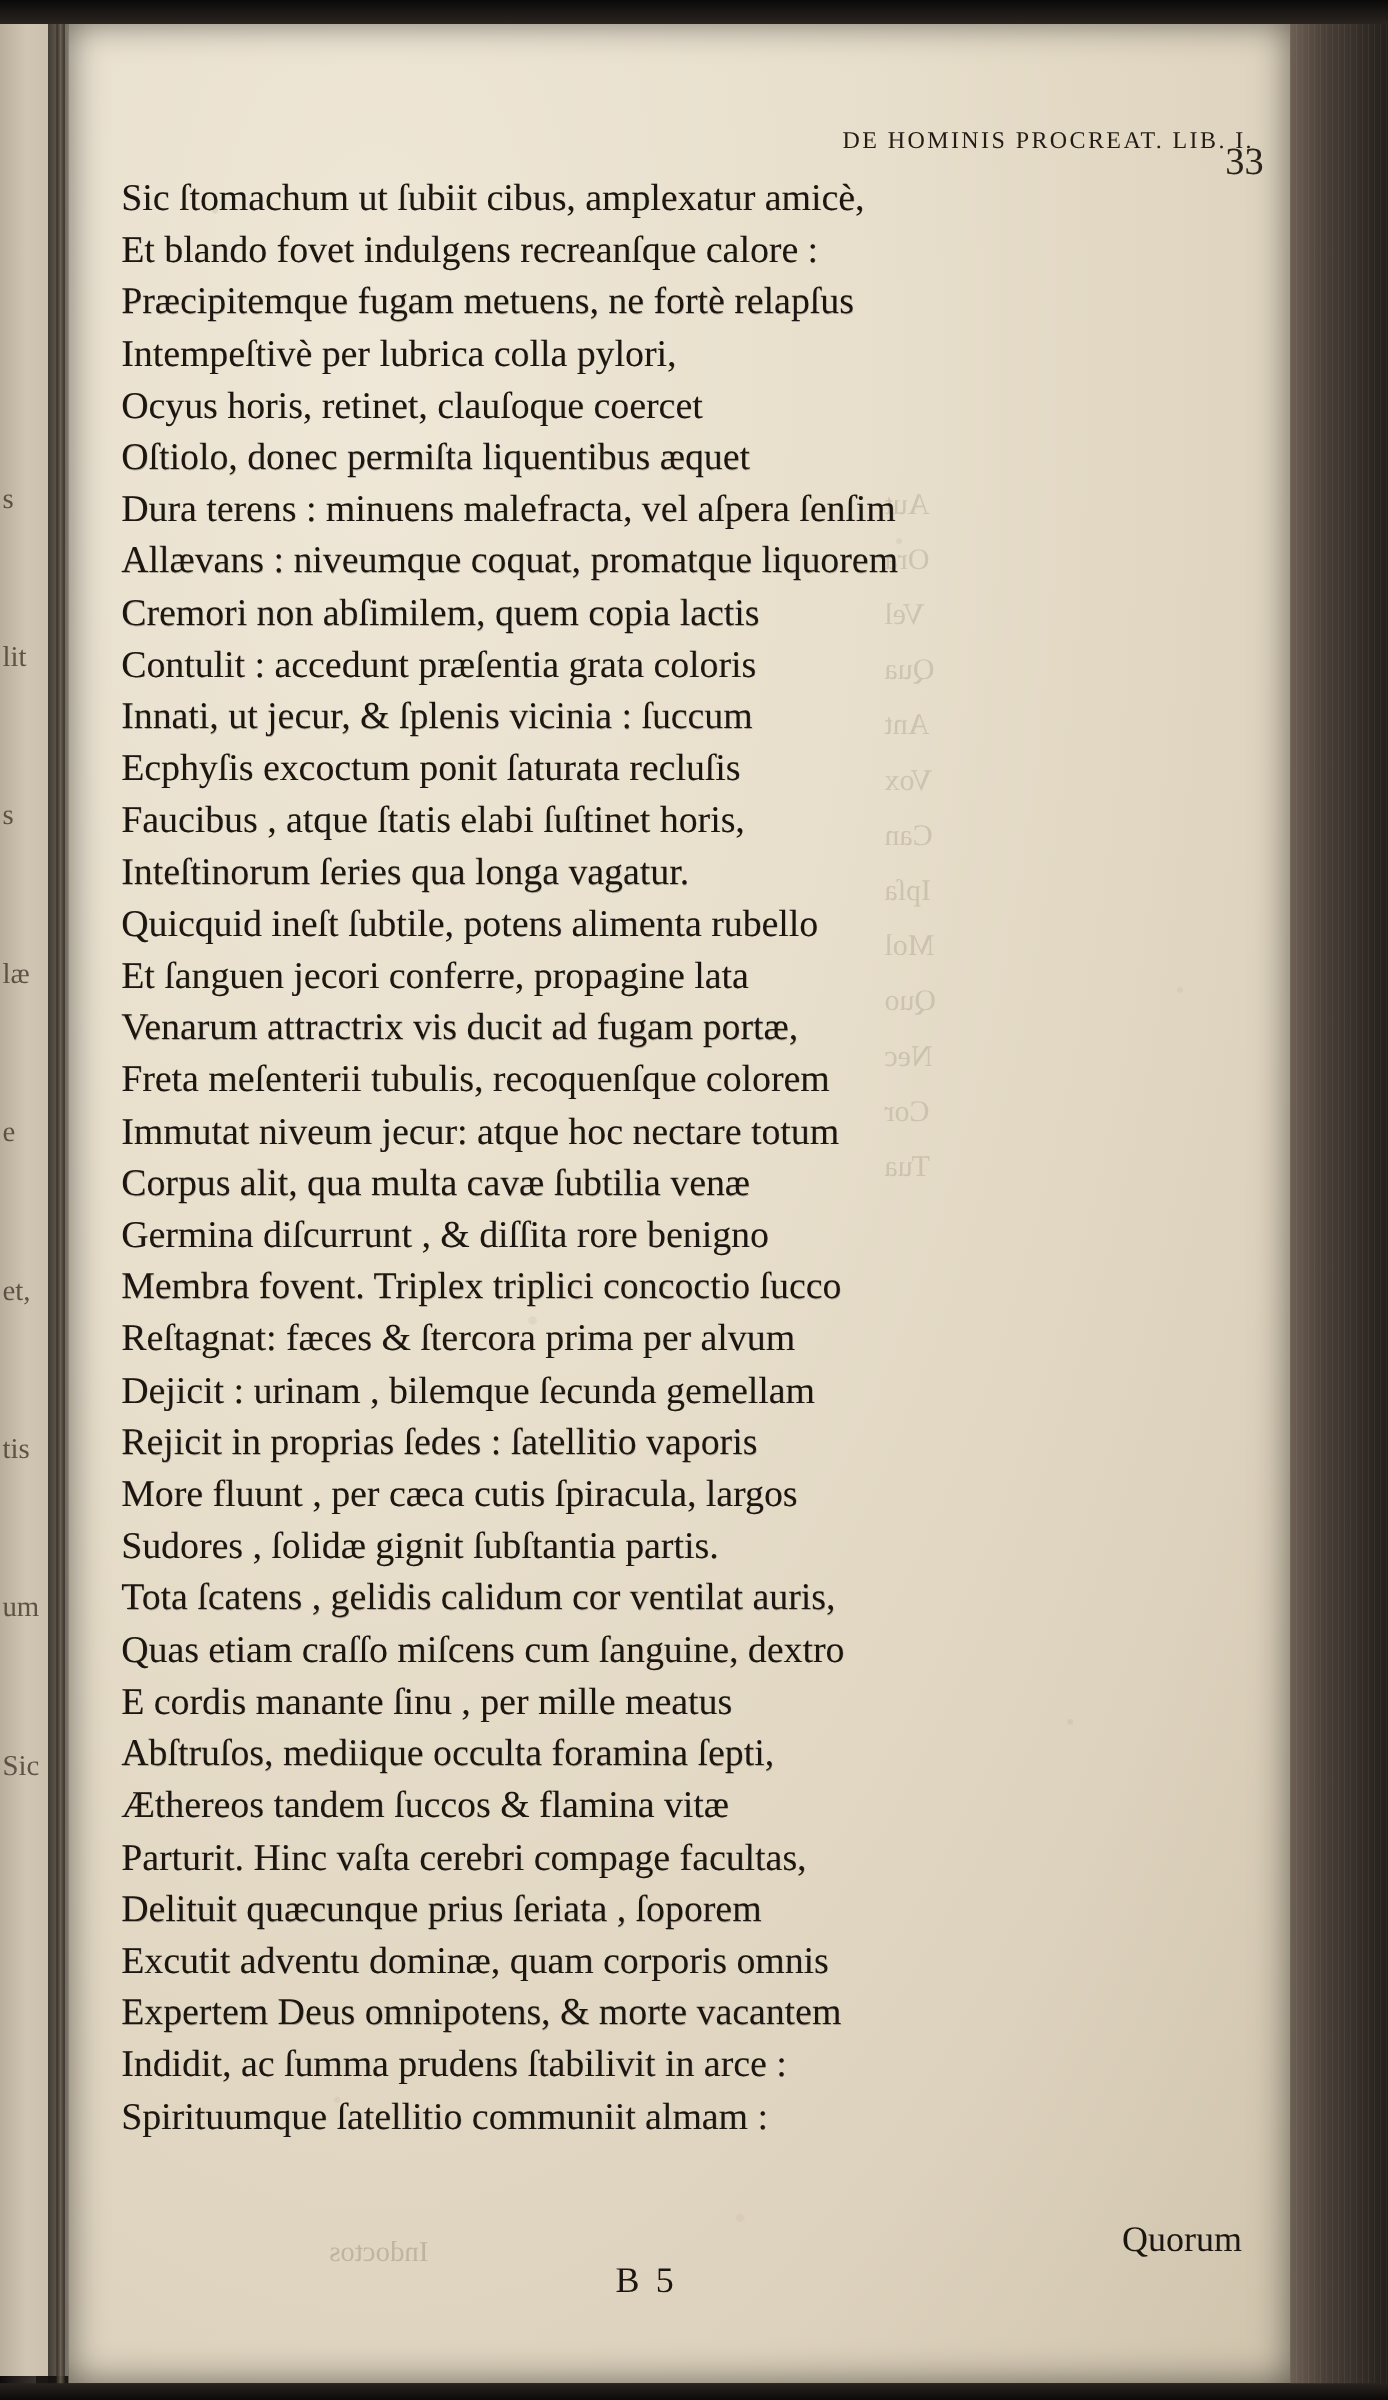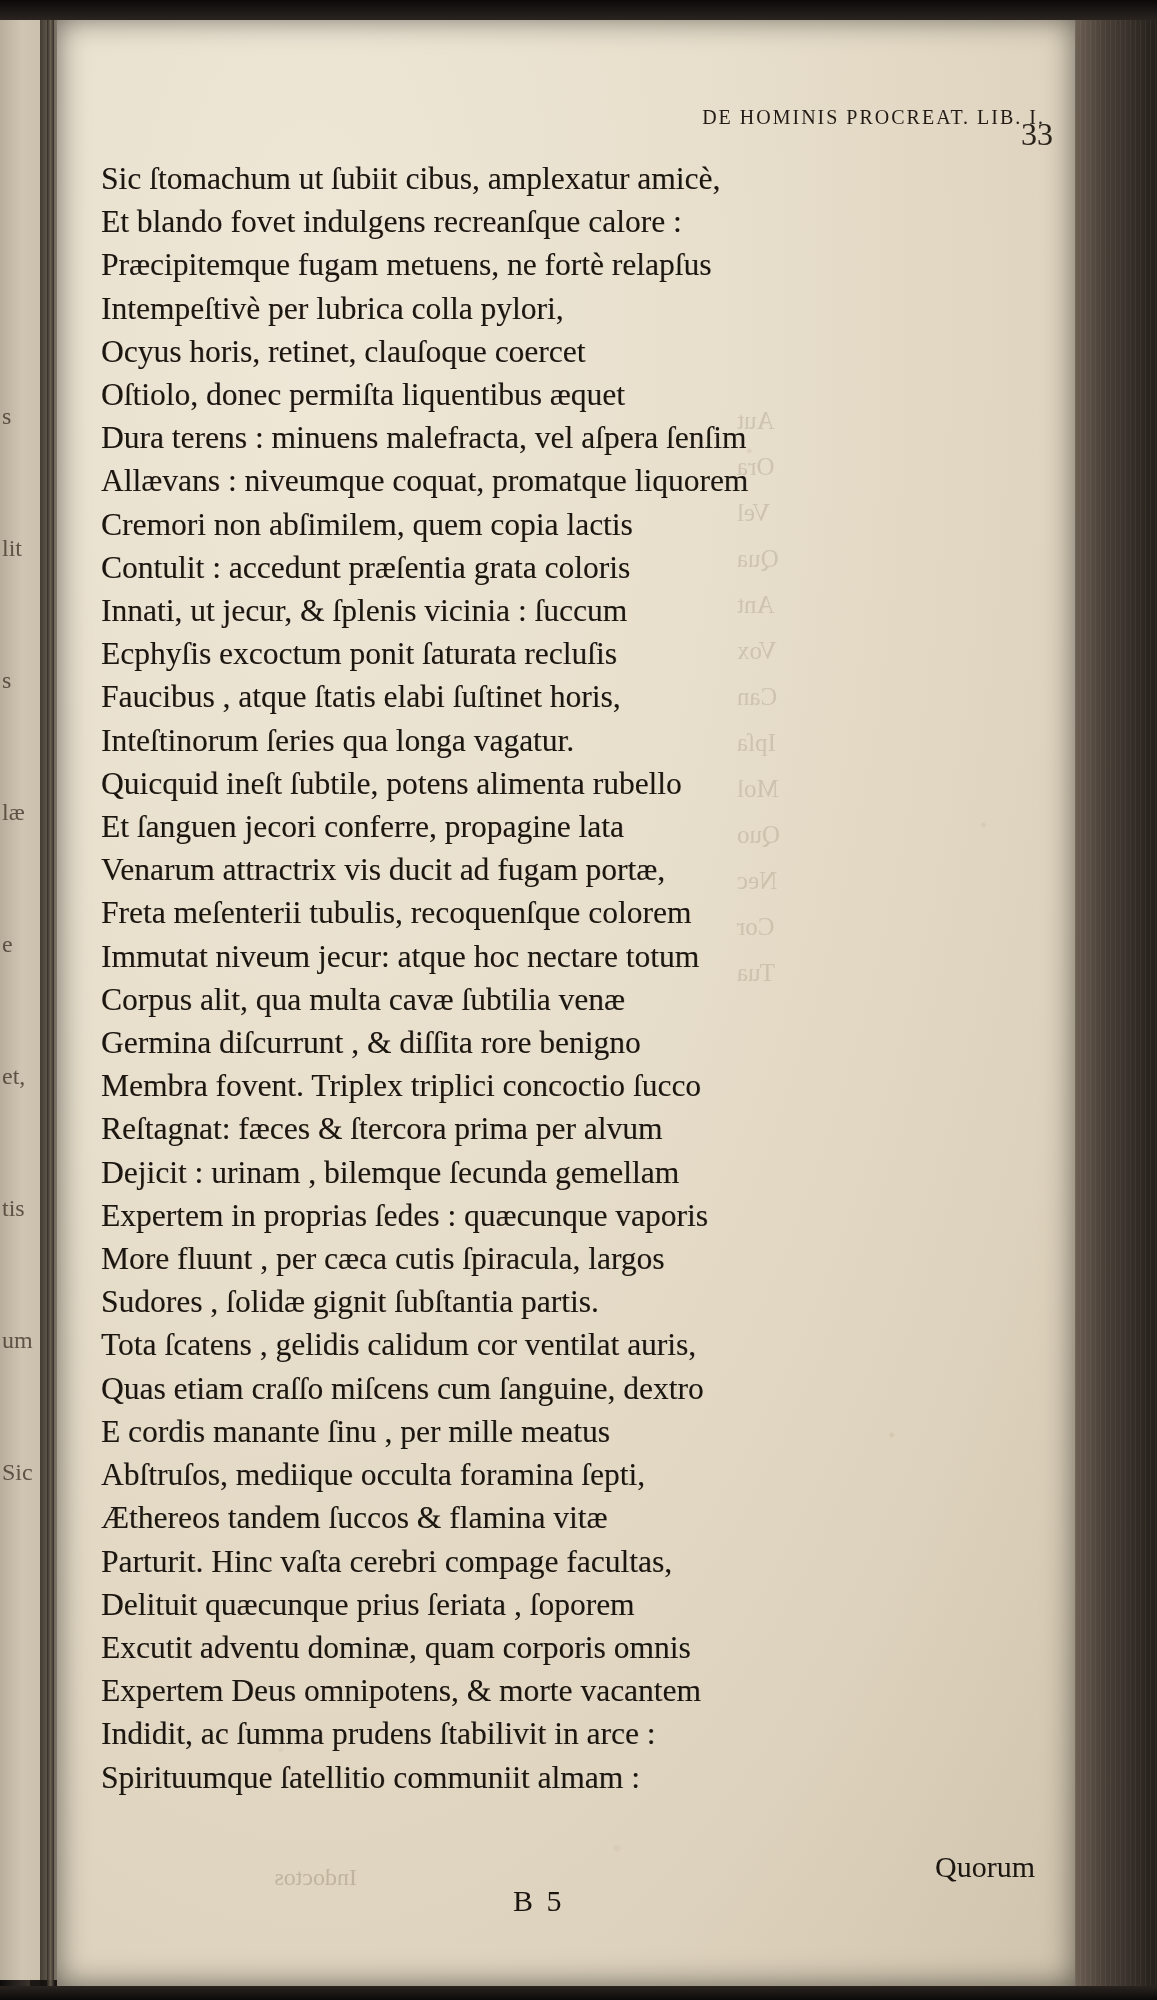--- a/index.html
+++ b/index.html
@@ -124,21 +124,21 @@
     white-space: nowrap;
   }
   .folio {
     position: absolute;
     right: -8px;
     top: 10px;
     font-size: 32px;
     color: #2a231c;
   }
   .verse {
-    margin-top: 28px;
+    margin-top: 14px;
     padding-left: 18px;
   }
   .line {
     font-size: 31.5px;
     line-height: 43.2px;
     white-space: nowrap;
     color: #1c1611;
     text-shadow: 0.4px 0.4px 0 rgba(40,30,20,0.30);
   }
   .footline {
@@ -247,21 +247,21 @@
         <div class="line">Quicquid ineſt ſubtile, potens alimenta rubello</div>
         <div class="line">Et ſanguen jecori conferre, propagine lata</div>
         <div class="line">Venarum attractrix vis ducit ad fugam portæ,</div>
         <div class="line">Freta meſenterii tubulis, recoquenſque colorem</div>
         <div class="line">Immutat niveum jecur: atque hoc nectare totum</div>
         <div class="line">Corpus alit, qua multa cavæ ſubtilia venæ</div>
         <div class="line">Germina diſcurrunt , &amp; diſſita rore benigno</div>
         <div class="line">Membra fovent. Triplex triplici concoctio ſucco</div>
         <div class="line">Reſtagnat: fæces &amp; ſtercora prima per alvum</div>
         <div class="line">Dejicit : urinam , bilemque ſecunda gemellam</div>
-        <div class="line">Expertem in proprias ſedes : quæcunque vaporis</div>
+        <div class="line">Rejicit in proprias ſedes : ſatellitio vaporis</div>
         <div class="line">More fluunt , per cæca cutis ſpiracula, largos</div>
         <div class="line">Sudores , ſolidæ gignit ſubſtantia partis.</div>
         <div class="line">Tota ſcatens , gelidis calidum cor ventilat auris,</div>
         <div class="line">Quas etiam craſſo miſcens cum ſanguine, dextro</div>
         <div class="line">E cordis manante ſinu , per mille meatus</div>
         <div class="line">Abſtruſos, mediique occulta foramina ſepti,</div>
         <div class="line">Æthereos tandem ſuccos &amp; flamina vitæ</div>
         <div class="line">Parturit. Hinc vaſta cerebri compage facultas,</div>
         <div class="line">Delituit quæcunque prius ſeriata , ſoporem</div>
         <div class="line">Excutit adventu dominæ, quam corporis omnis</div>

